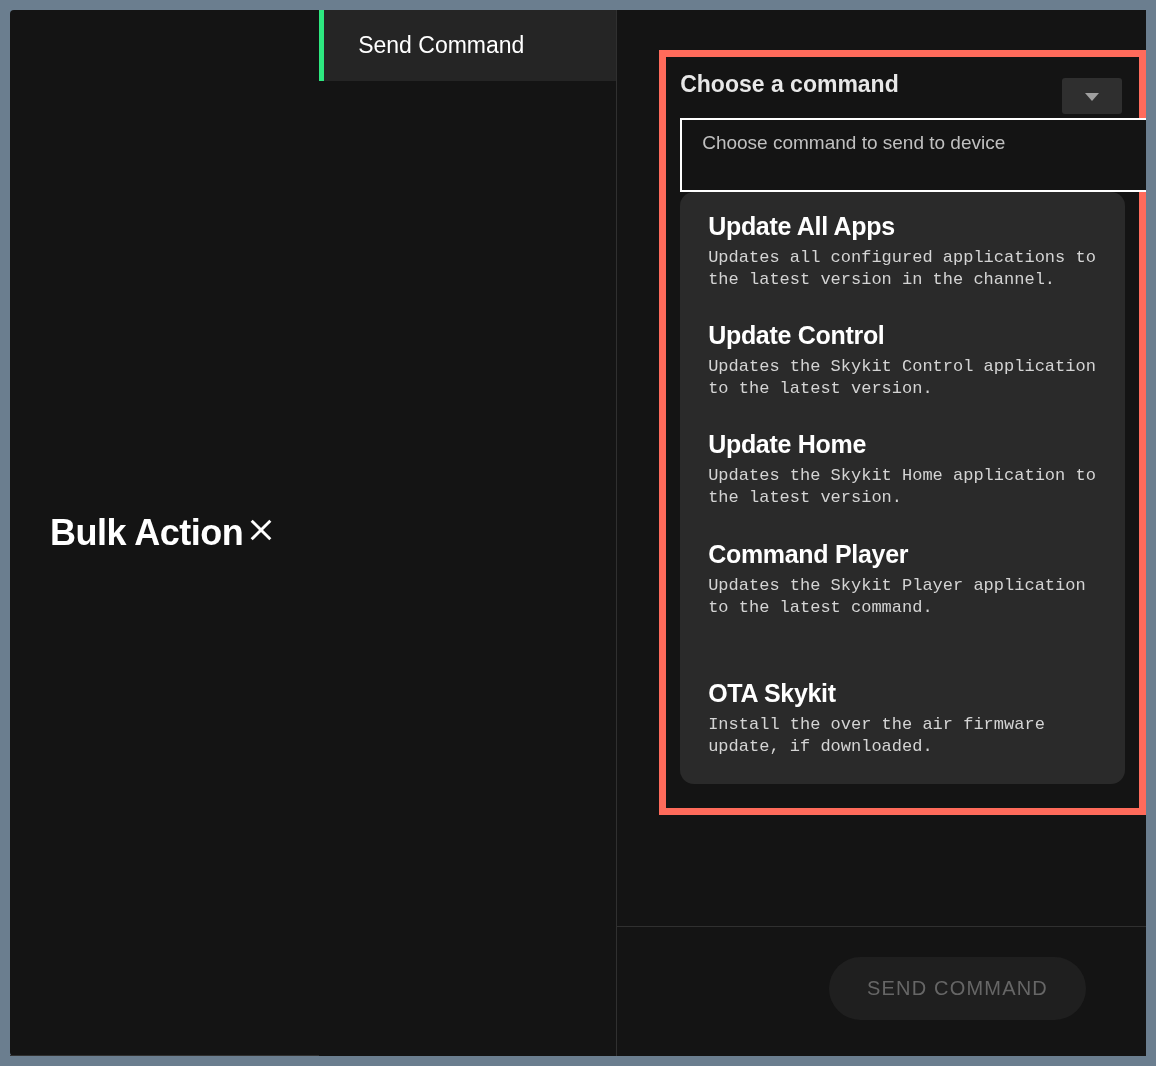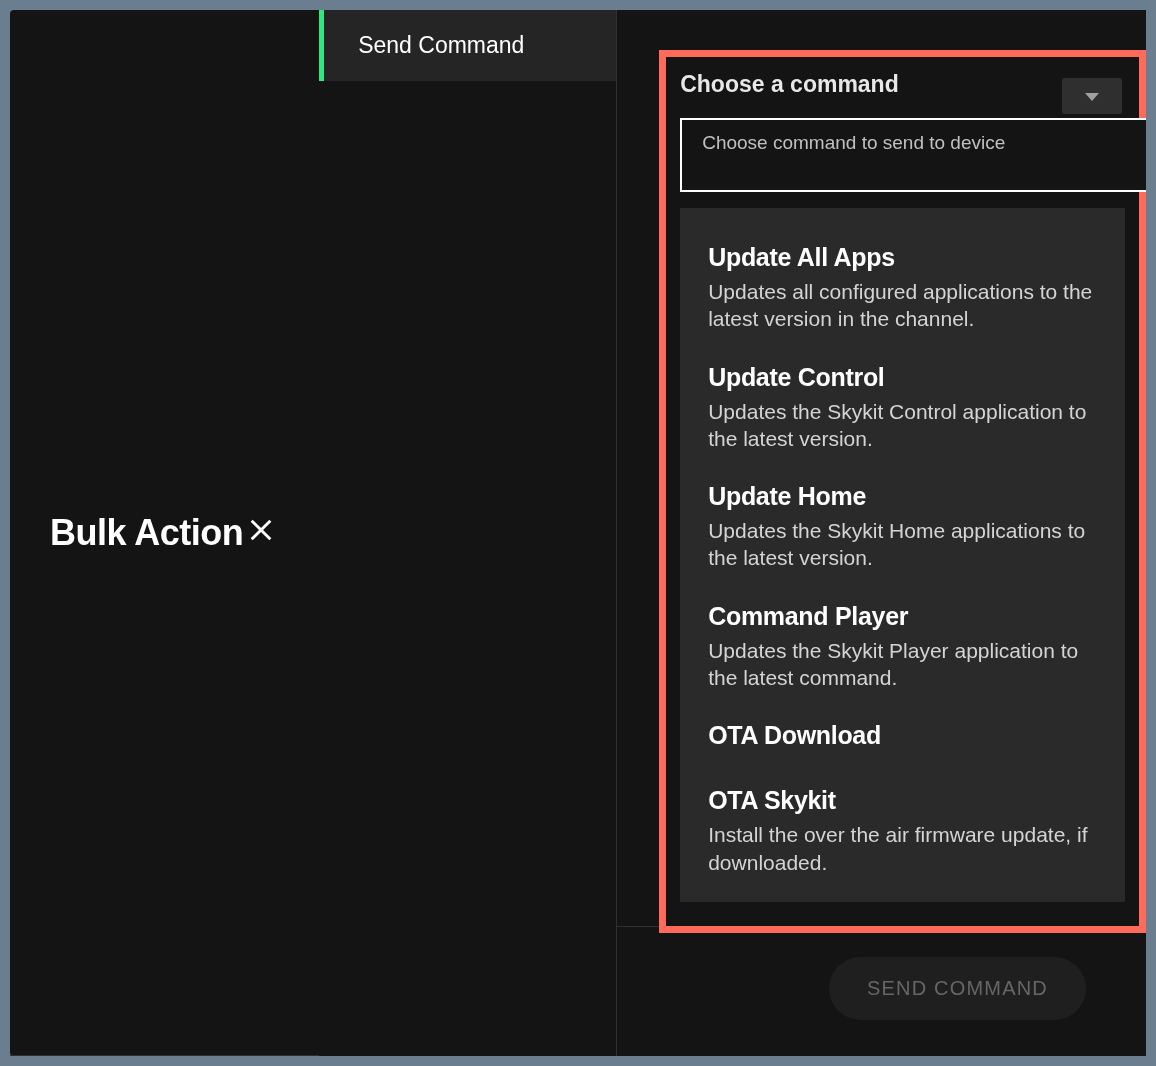--- a/index.html
+++ b/index.html
@@ -132,42 +132,44 @@
     }
 
     .chevron-up svg {
       width: 14px;
       height: 8px;
       fill: #a0a0a0;
     }
 
     .dropdown-list {
       background-color: #2a2a2a;
-      margin-top: 16px;
-      padding: 23px 0 8px 0;
+      margin-top: 0;
+      padding: 8px 0 8px 0;
+      border-radius: 14px;
     }
 
     .dropdown-option {
       padding: 12px 28px 18px 28px;
       cursor: pointer;
     }
 
     .option-title {
       color: #ffffff;
       font-size: 25px;
       font-weight: 700;
       margin-bottom: 6px;
       letter-spacing: -0.3px;
     }
 
     .option-desc {
       color: #d4d4d4;
-      font-size: 21px;
+      font-size: 17px;
       font-weight: 400;
       line-height: 1.3;
+      font-family: Liberation Mono, monospace;
     }
 
     .footer {
       position: absolute;
       bottom: 0;
       left: 0;
       right: 0;
       border-top: 1px solid #303030;
       padding: 30px 60px 36px 0;
       display: flex;
@@ -278,30 +280,29 @@
               <div class="option-desc">Updates all configured applications to the latest version in the channel.</div>
             </div>
 
             <div class="dropdown-option">
               <div class="option-title">Update Control</div>
               <div class="option-desc">Updates the Skykit Control application to the latest version.</div>
             </div>
 
             <div class="dropdown-option">
               <div class="option-title">Update Home</div>
-              <div class="option-desc">Updates the Skykit Home applications to the latest version.</div>
+              <div class="option-desc">Updates the Skykit Home application to the latest version.</div>
             </div>
 
             <div class="dropdown-option">
               <div class="option-title">Command Player</div>
               <div class="option-desc">Updates the Skykit Player application to the latest command.</div>
             </div>
 
             <div class="dropdown-option">
-              <div class="option-title">OTA Download</div>
             </div>
 
             <div class="dropdown-option">
               <div class="option-title">OTA Skykit</div>
               <div class="option-desc">Install the over the air firmware update, if downloaded.</div>
             </div>
 
           </div>
         </div>
       </div>

